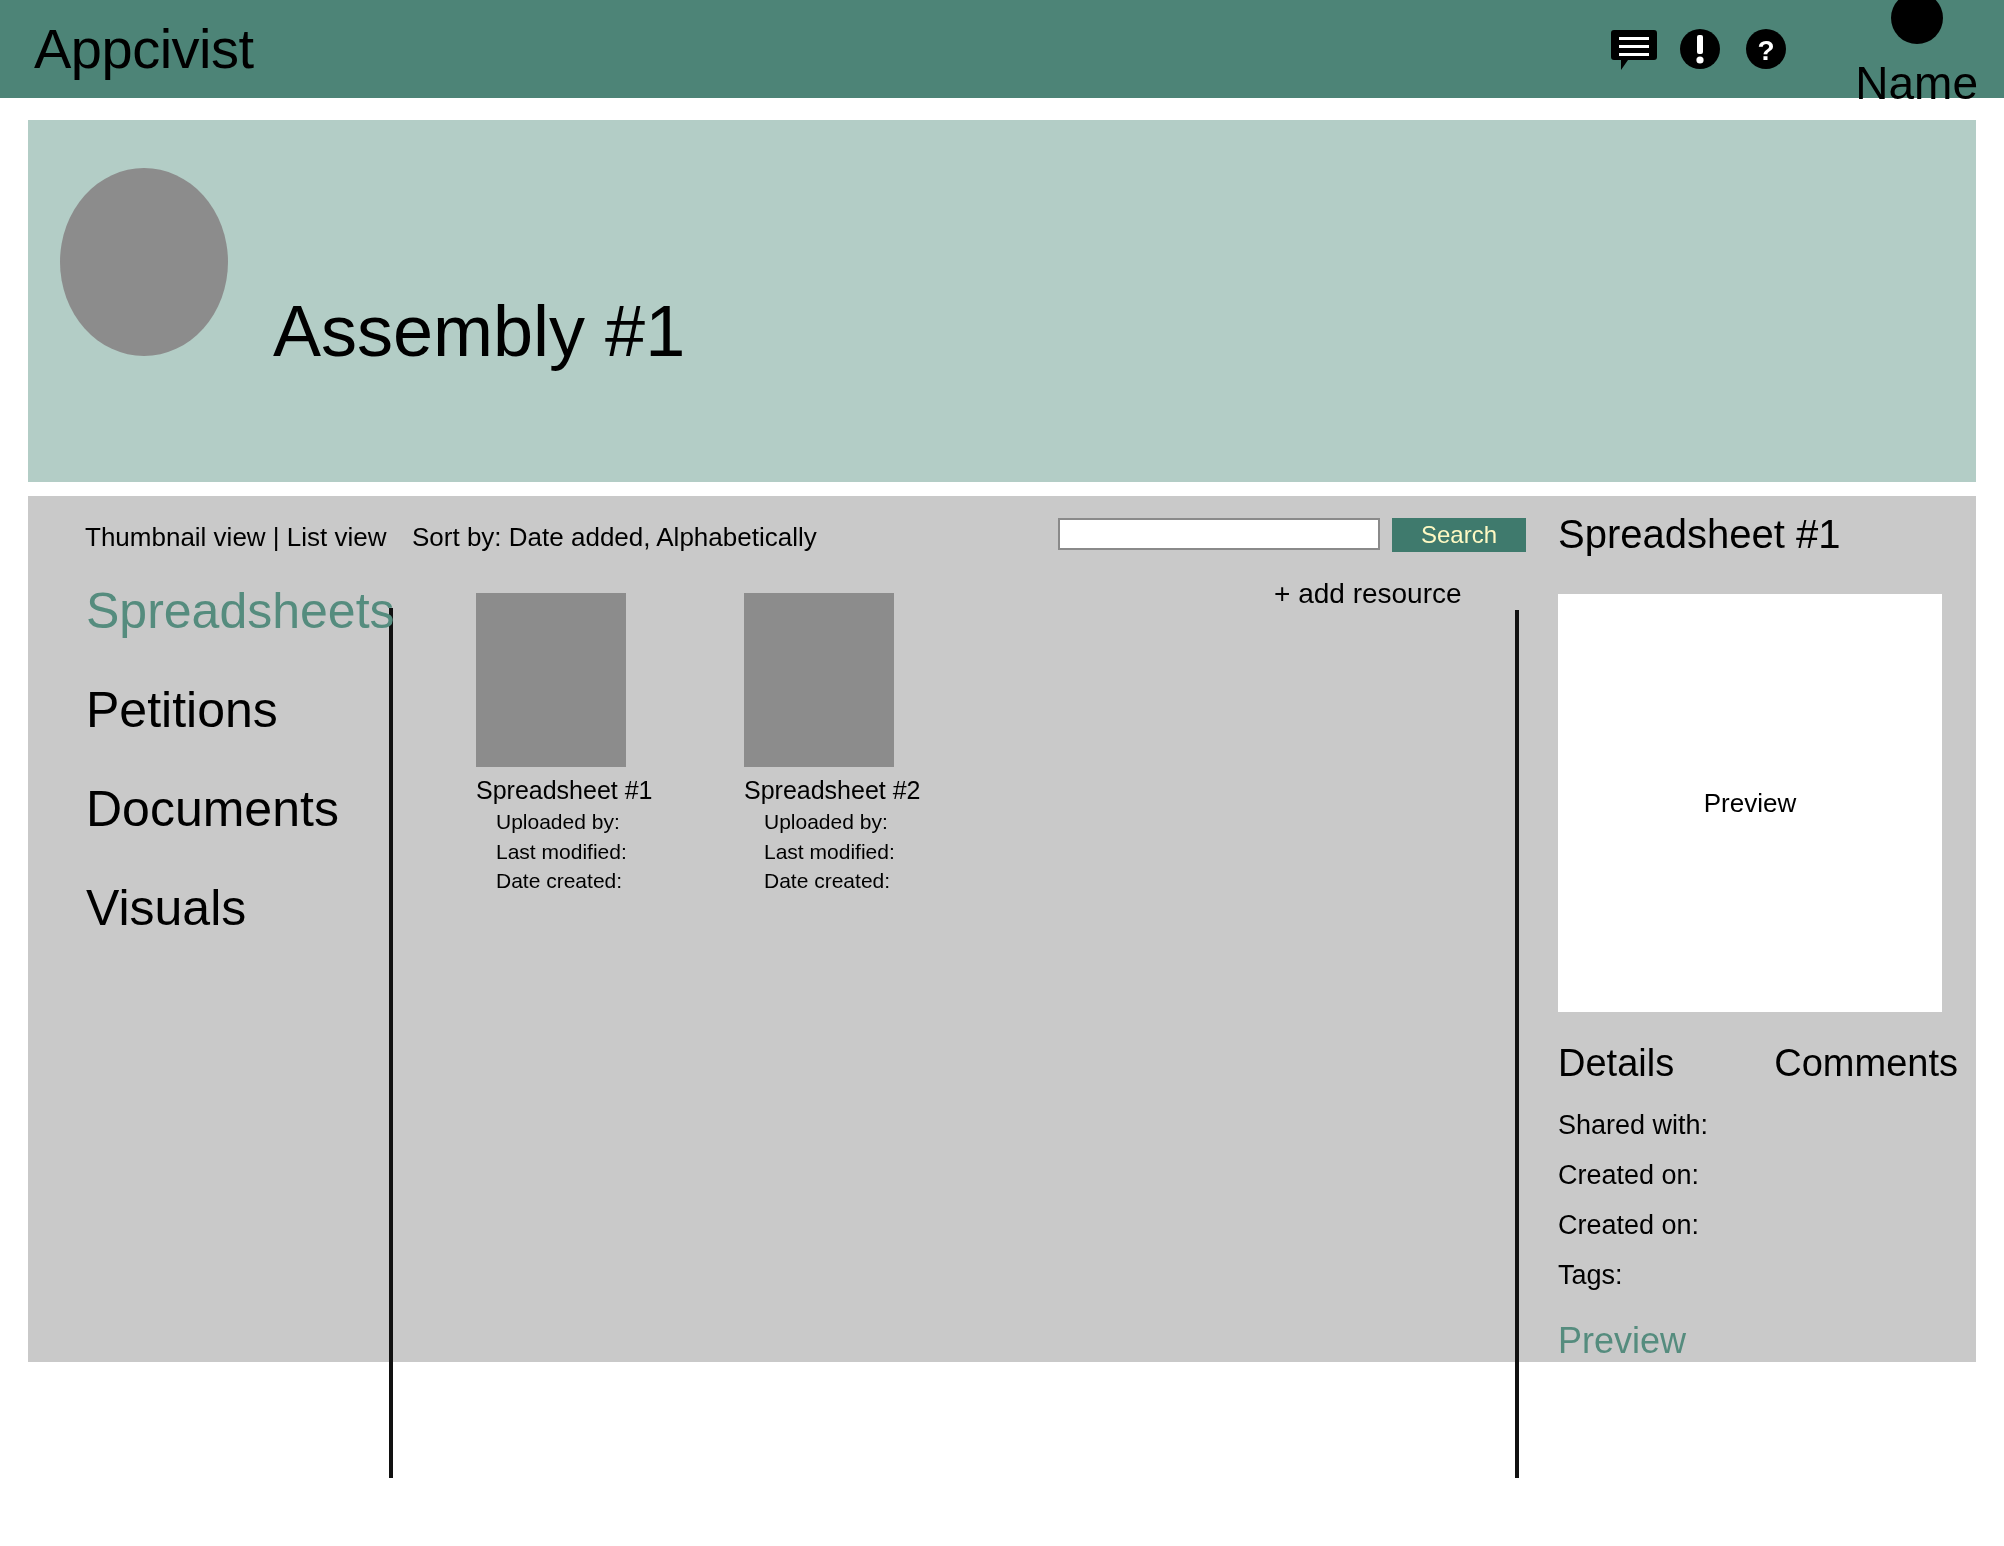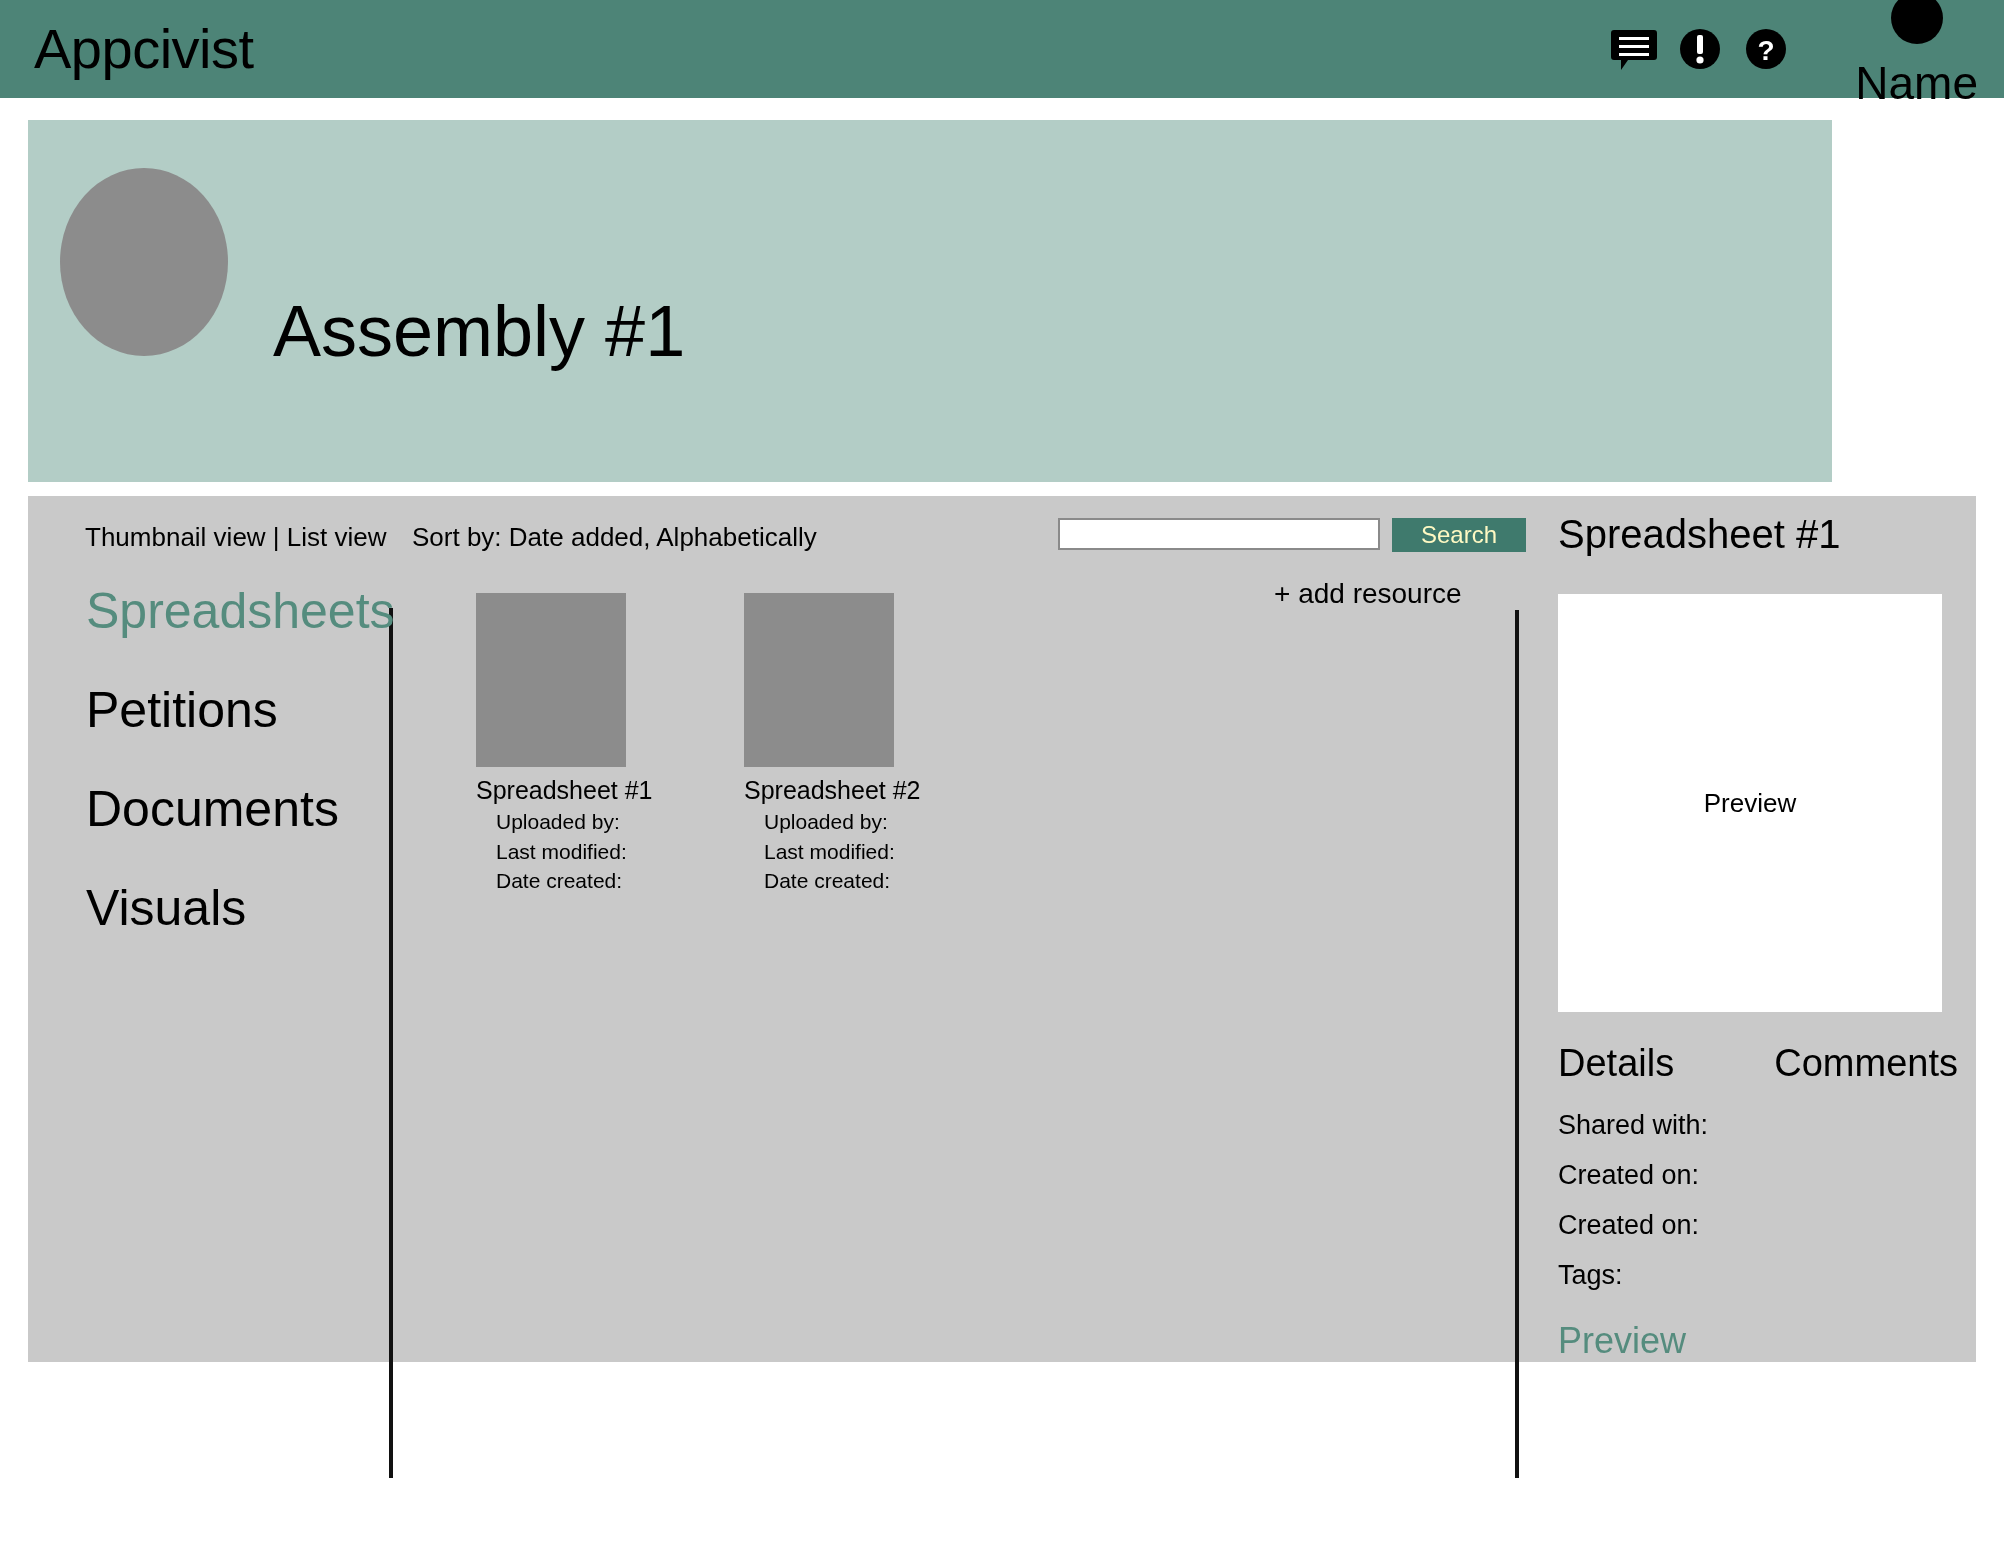--- a/index.html
+++ b/index.html
@@ -61,21 +61,21 @@
     font-size: 46px;
     line-height: 1;
     color: #000;
     white-space: nowrap;
   }
 
   
   #assembly-banner {
     position: absolute;
     left: 28px; top: 120px;
-    width: 1804px;
+    width: 1948px;
     height: 362px;
     background: #b3cdc6;
   }
   #assembly-avatar {
     position: absolute;
     left: 32px; top: 48px;
     width: 168px; height: 188px;
     border-radius: 50%;
     background: #8c8c8c;
   }

